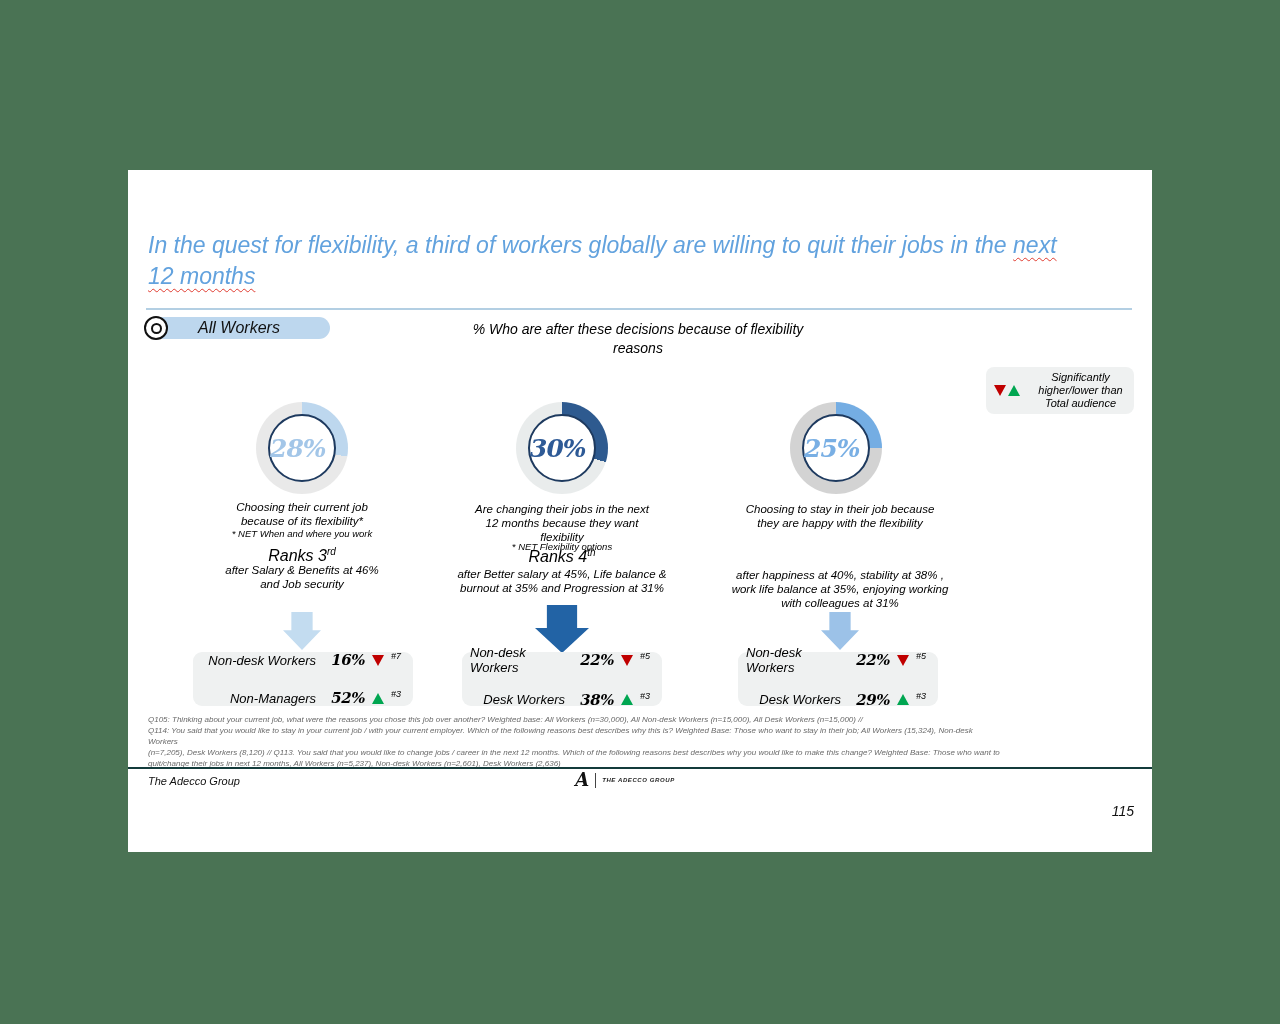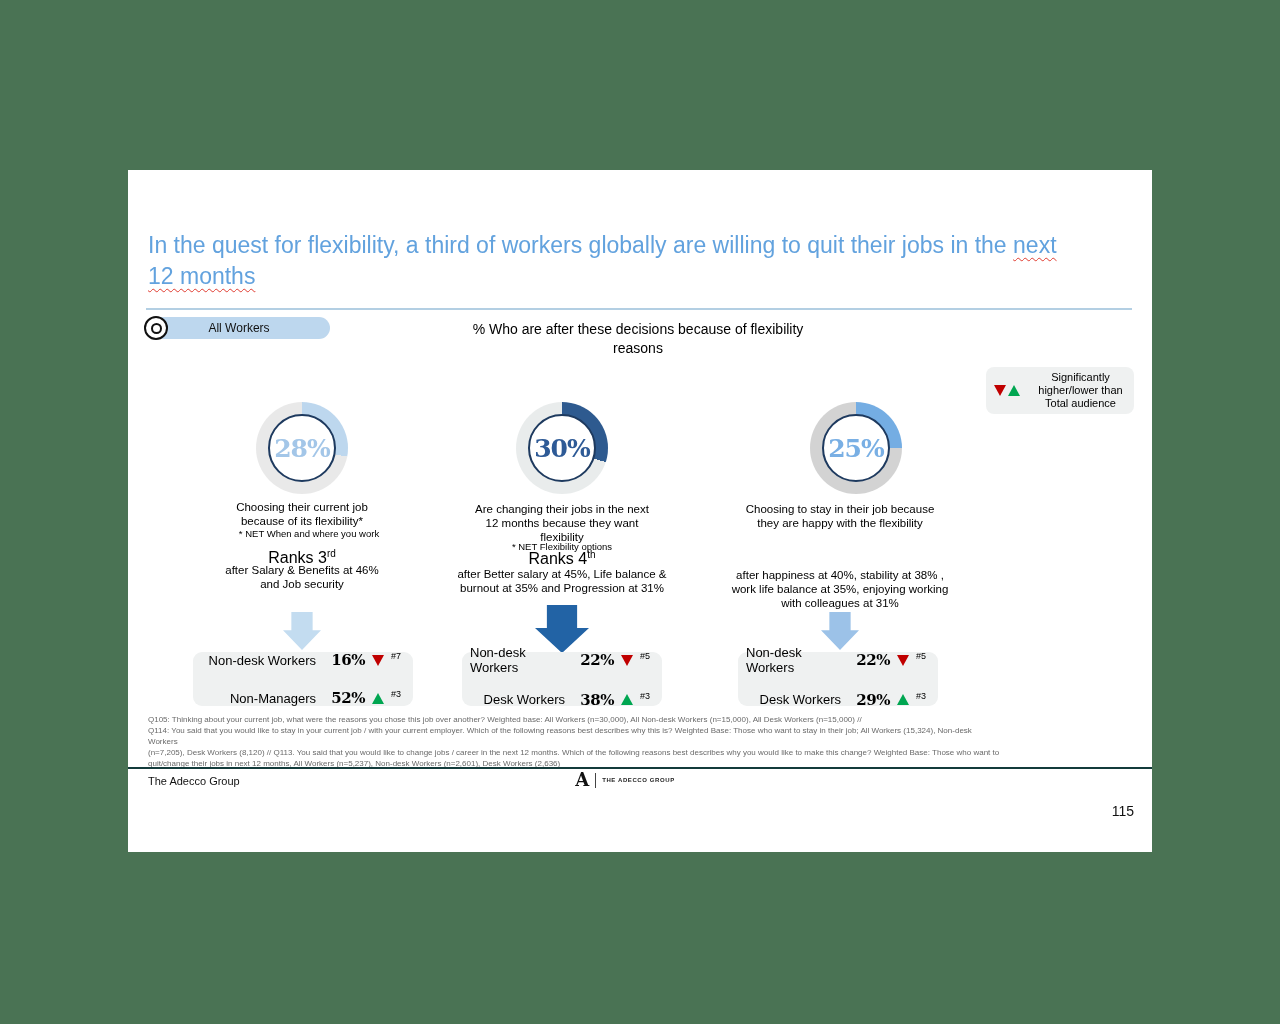--- a/index.html
+++ b/index.html
@@ -5,39 +5,40 @@
   html,body{margin:0;padding:0;}
   body{
     width:1280px;height:1024px;position:relative;
     background:var(--bg_green,#4A7354);
     font-family:"Liberation Sans",sans-serif;
     overflow:hidden;
   }
   .slide{
     position:absolute;left:128px;top:170px;width:1024px;height:682px;
     background:#ffffff;
+    font-style:italic;
   }
   .abs{position:absolute;}
   
   .title{
     left:20px;top:60px;width:965px;
     font-size:23px;line-height:31px;color:var(--accent_blue,#62A2DE);
     letter-spacing:0px;
   }
   .squiggle{
     text-decoration:underline wavy #E03C31;
     text-decoration-thickness:1px;text-underline-offset:4px;
   }
   .divider{left:18px;top:138px;width:986px;height:2px;background:var(--divider,#B3CFE3);}
   
   .pill{
     left:20px;top:147px;width:182px;height:22px;border-radius:11px;
     background:var(--pill_blue,#BDD7EE);
     display:flex;align-items:center;justify-content:center;
-    font-size:12px;color:#111;
+    font-size:16px;color:#111;
   }
   .target-icon{
     left:16px;top:146px;width:24px;height:24px;border-radius:50%;
     background:#fff;border:2px solid #111;box-sizing:border-box;
     display:flex;align-items:center;justify-content:center;z-index:2;
   }
   .target-icon .inner{
     width:11px;height:11px;border-radius:50%;border:2px solid #111;box-sizing:border-box;background:#fff;
   }
   .heading{
@@ -55,29 +56,29 @@
   .tri.down{border-left:6px solid transparent;border-right:6px solid transparent;border-top:11px solid var(--red,#C00000);}
   .tri.up{border-left:6px solid transparent;border-right:6px solid transparent;border-bottom:11px solid var(--green,#00A651);}
   
   .donut{
     width:92px;height:92px;border-radius:50%;
     display:flex;align-items:center;justify-content:center;
   }
   .donut .hole{
     width:68px;height:68px;border-radius:50%;background:#fff;
     border:2px solid #1E3A5F;box-sizing:border-box;
-    display:flex;align-items:center;justify-content:center;
+    display:flex;align-items:center;justify-content:flex-start;
   }
   .donut .pct{
     font-family:"DejaVu Serif",serif;font-weight:bold;font-size:25px;letter-spacing:-1px;
   }
   
   .desc{font-size:11.5px;line-height:14px;text-align:center;color:#000;white-space:pre-line;}
   .note{font-size:9.5px;line-height:12px;text-align:center;color:#000;z-index:3;}
-  .rank{font-size:16px;line-height:24px;text-align:center;color:#000;}
+  .rank{font-size:16px;line-height:19px;text-align:center;color:#000;}
   .rank sup{font-size:10px;}
   .detail{font-size:11.5px;line-height:14px;text-align:center;color:#000;white-space:pre-line;}
   
   .arrow{
     clip-path:polygon(22% 0,78% 0,78% 48%,100% 48%,50% 100%,0 48%,22% 48%);
   }
   
   .stat-box{
     background:var(--box_gray,#EFF1F1);border-radius:9px;
     box-sizing:border-box;padding:5px 12px 5px 8px;
@@ -139,21 +140,21 @@
 Total audience</span>
   </div>
 
   <div class="abs donut" style="left: 128px; top: 232px; background: conic-gradient(rgb(189, 215, 238) 0deg, rgb(189, 215, 238) 28%, rgb(233, 233, 233) 0deg);">
     <div class="hole">
       <span class="pct" style="color: rgb(163, 198, 232);">28%</span>
     </div>
   </div>
   <div class="abs desc" style="left:54px;top:330px;width:240px;">Choosing their current job
 because of its flexibility*</div>
-  <div class="abs note" style="left:61px;top:358px;width:240px;">* NET When and where you work</div>
+  <div class="abs note" style="left:54px;top:358px;width:240px;">* NET When and where you work</div>
   <div class="abs rank" style="left:54px;top:372px;width:240px;">
     <span>Ranks 3</span><sup>rd</sup>
   </div>
   <div class="abs detail" style="left:24px;top:393px;width:300px;">after Salary &amp; Benefits at 46%
 and Job security</div>
   <div class="abs arrow" style="left: 155px; top: 442px; width: 38px; height: 38px; background: rgb(195, 220, 240);"></div>
   <div class="abs stat-box" style="left:65px;top:482px;width:220px;height:54px;">
     <div class="stat-row">
       <span class="label">Non-desk Workers</span>
       <span class="value">16%</span>
@@ -191,21 +192,21 @@
       <span class="rk">#5</span>
     </div>
     <div class="stat-row">
       <span class="label">Desk Workers</span>
       <span class="value">38%</span>
       <span class="ind" data-dir="up"></span>
       <span class="rk">#3</span>
     </div>
   </div>
 
-  <div class="abs donut" style="left: 682px; top: 232px; background: conic-gradient(rgb(116, 173, 227) 0deg, rgb(116, 173, 227) 25%, rgb(211, 211, 211) 0deg);">
+  <div class="abs donut" style="left: 662px; top: 232px; background: conic-gradient(rgb(116, 173, 227) 0deg, rgb(116, 173, 227) 25%, rgb(211, 211, 211) 0deg);">
     <div class="hole">
       <span class="pct" style="color: rgb(121, 175, 228);">25%</span>
     </div>
   </div>
   <div class="abs desc" style="left:586px;top:332px;width:252px;">Choosing to stay in their job because
 they are happy with the flexibility</div>
   <div class="abs detail" style="left:562px;top:398px;width:300px;">after happiness at 40%, stability at 38% ,
 work life balance at 35%, enjoying working
 with colleagues at 31%</div>
   <div class="abs arrow" style="left: 693px; top: 442px; width: 38px; height: 38px; background: rgb(156, 194, 232);"></div>

